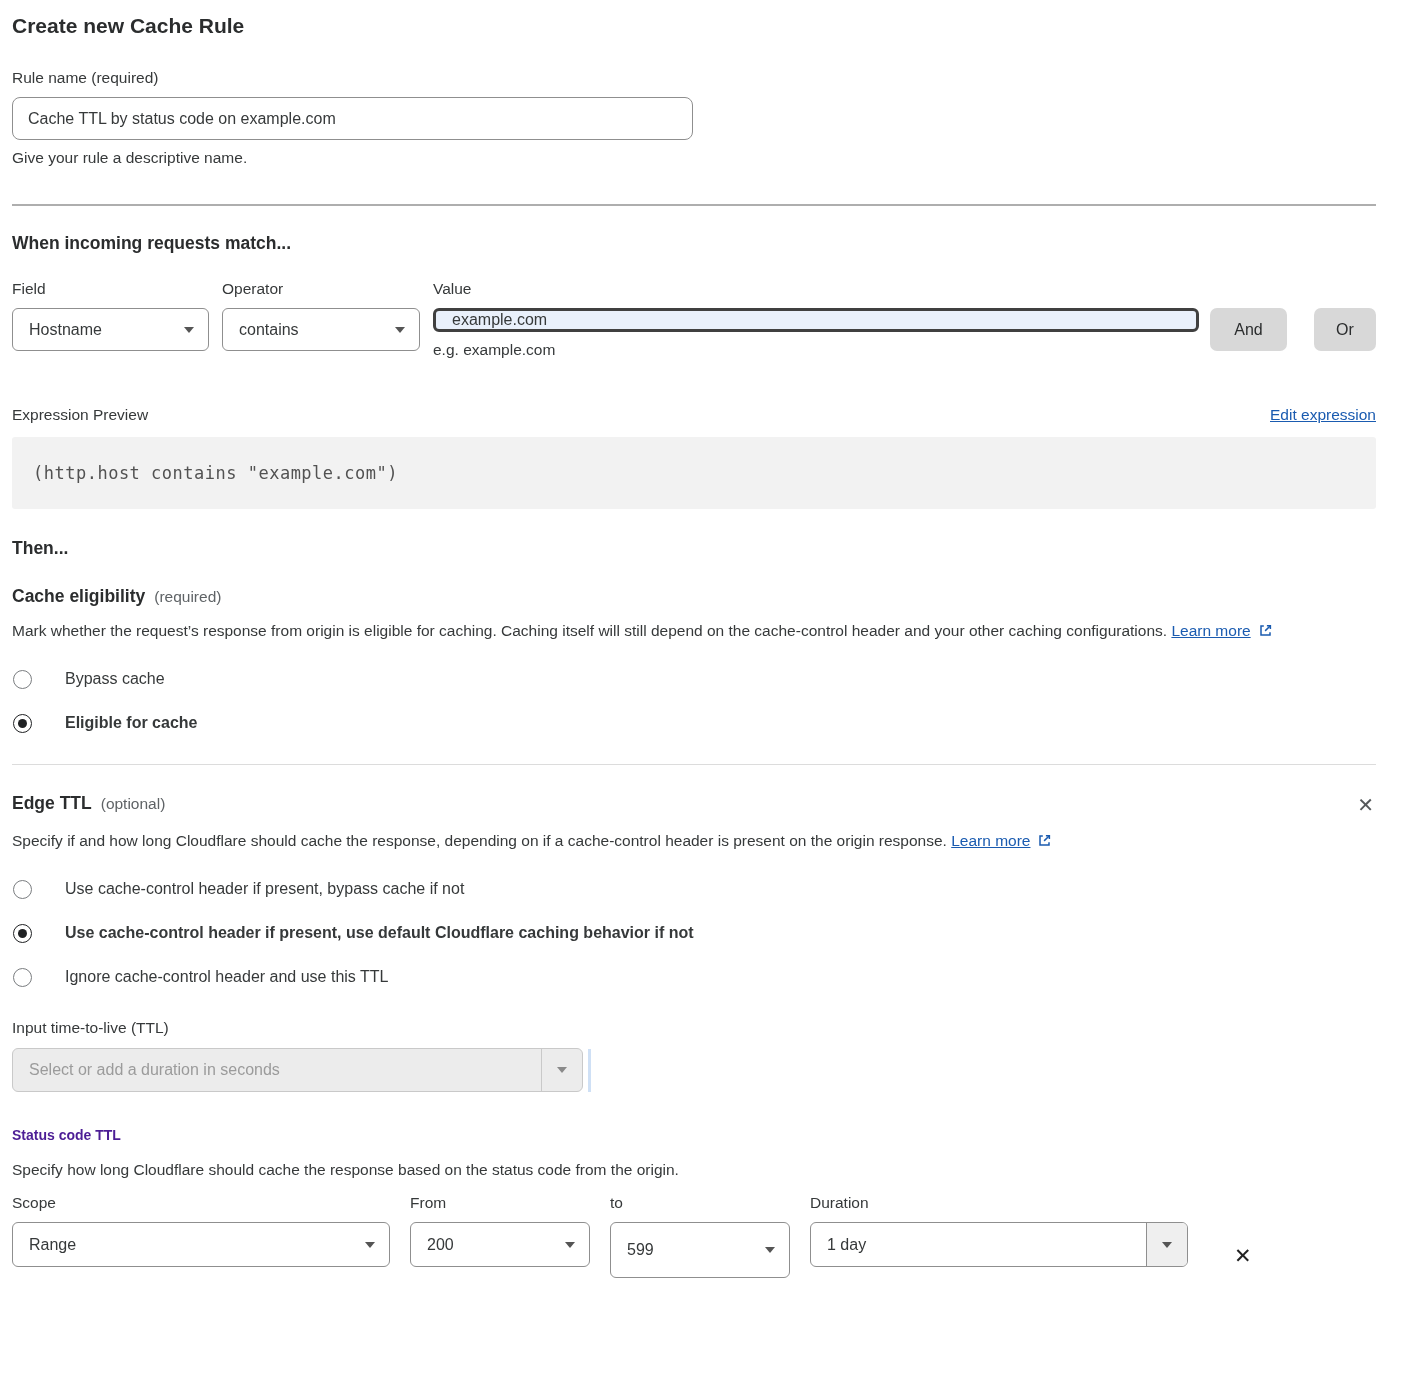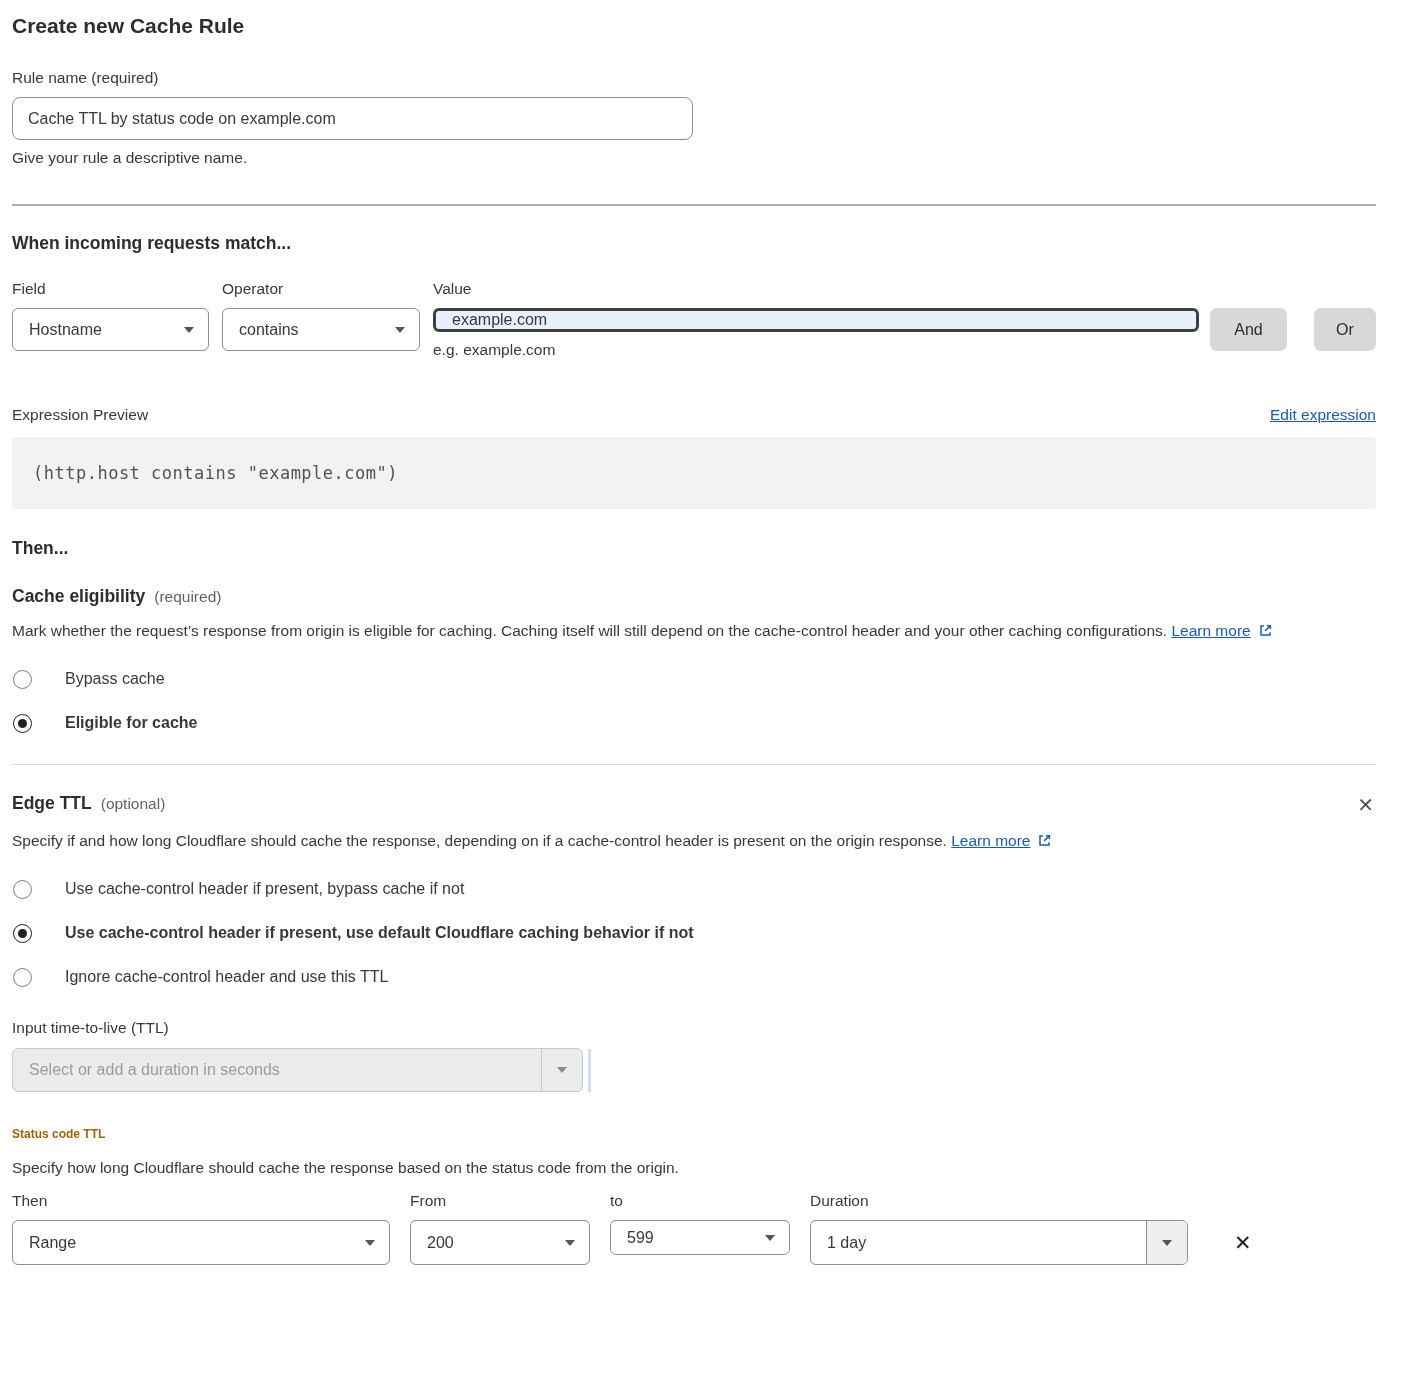--- a/index.html
+++ b/index.html
@@ -95,21 +95,21 @@
     display:flex; align-items:center; justify-content:center;
   }
   .combo.disabled { background:#ececec; border-color:#c9c9c9; cursor:default; }
   .combo.disabled .combo-text { color:#9b9b9b; }
   .combo.disabled .combo-arrow { background:transparent; border-left-color:#c9c9c9; }
   .combo.disabled .caret { border-top-color:#8a8a8a; }
   .ttl-row { display:flex; align-items:center; margin-top:11px; }
   .ttl-combo { width:571px; }
   .ttl-cursor { width:3px; height:43px; background:#cfe0f5; margin-left:5px; }
 
-  .status-title { font-size:12px; font-weight:700; color:#a16207; margin-top:35px; }
+  .status-title { font-size:14px; font-weight:700; color:#4c1d95; margin-top:35px; }
   .status-desc { margin-top:13px; }
   .status-grid { display:flex; margin-top:10px; }
   .status-grid .col { margin-right:20px; }
   .row-x { font-size:21px; color:#222; cursor:pointer; margin-left:26px; align-self:center; line-height:1; }
 </style>
 </head>
 <body>
 
 <div class="page">
 
@@ -224,36 +224,36 @@
         </span>
     </div>
     <span class="ttl-cursor"></span>
   </div>
 
   <div class="status-title">Status code TTL</div>
   <p class="para status-desc" style="margin-top:13px;">Specify how long Cloudflare should cache the response based on the status code from the origin.</p>
 
   <div class="status-grid">
     <div class="col" style="width:378px;">
-      <div class="field-label">Then</div>
+      <div class="field-label">Scope</div>
       <div class="select" style="height:45px;">
         <span>Range</span>
         <span class="caret"></span>
       </div>
     </div>
     <div class="col" style="width:180px;">
       <div class="field-label">From</div>
       <div class="select" style="height:45px;">
         <span>200</span>
         <span class="caret"></span>
       </div>
     </div>
     <div class="col" style="width:180px;">
       <div class="field-label">to</div>
-      <div class="select" style="height:35px;">
+      <div class="select" style="height:56px;">
         <span>599</span>
         <span class="caret"></span>
       </div>
     </div>
     <div class="col" style="width:378px;">
       <div class="field-label">Duration</div>
       <div class="combo" style="height:45px;">
         <span class="combo-text">1 day</span>
         <span class="combo-arrow">
             <span class="caret"></span>

